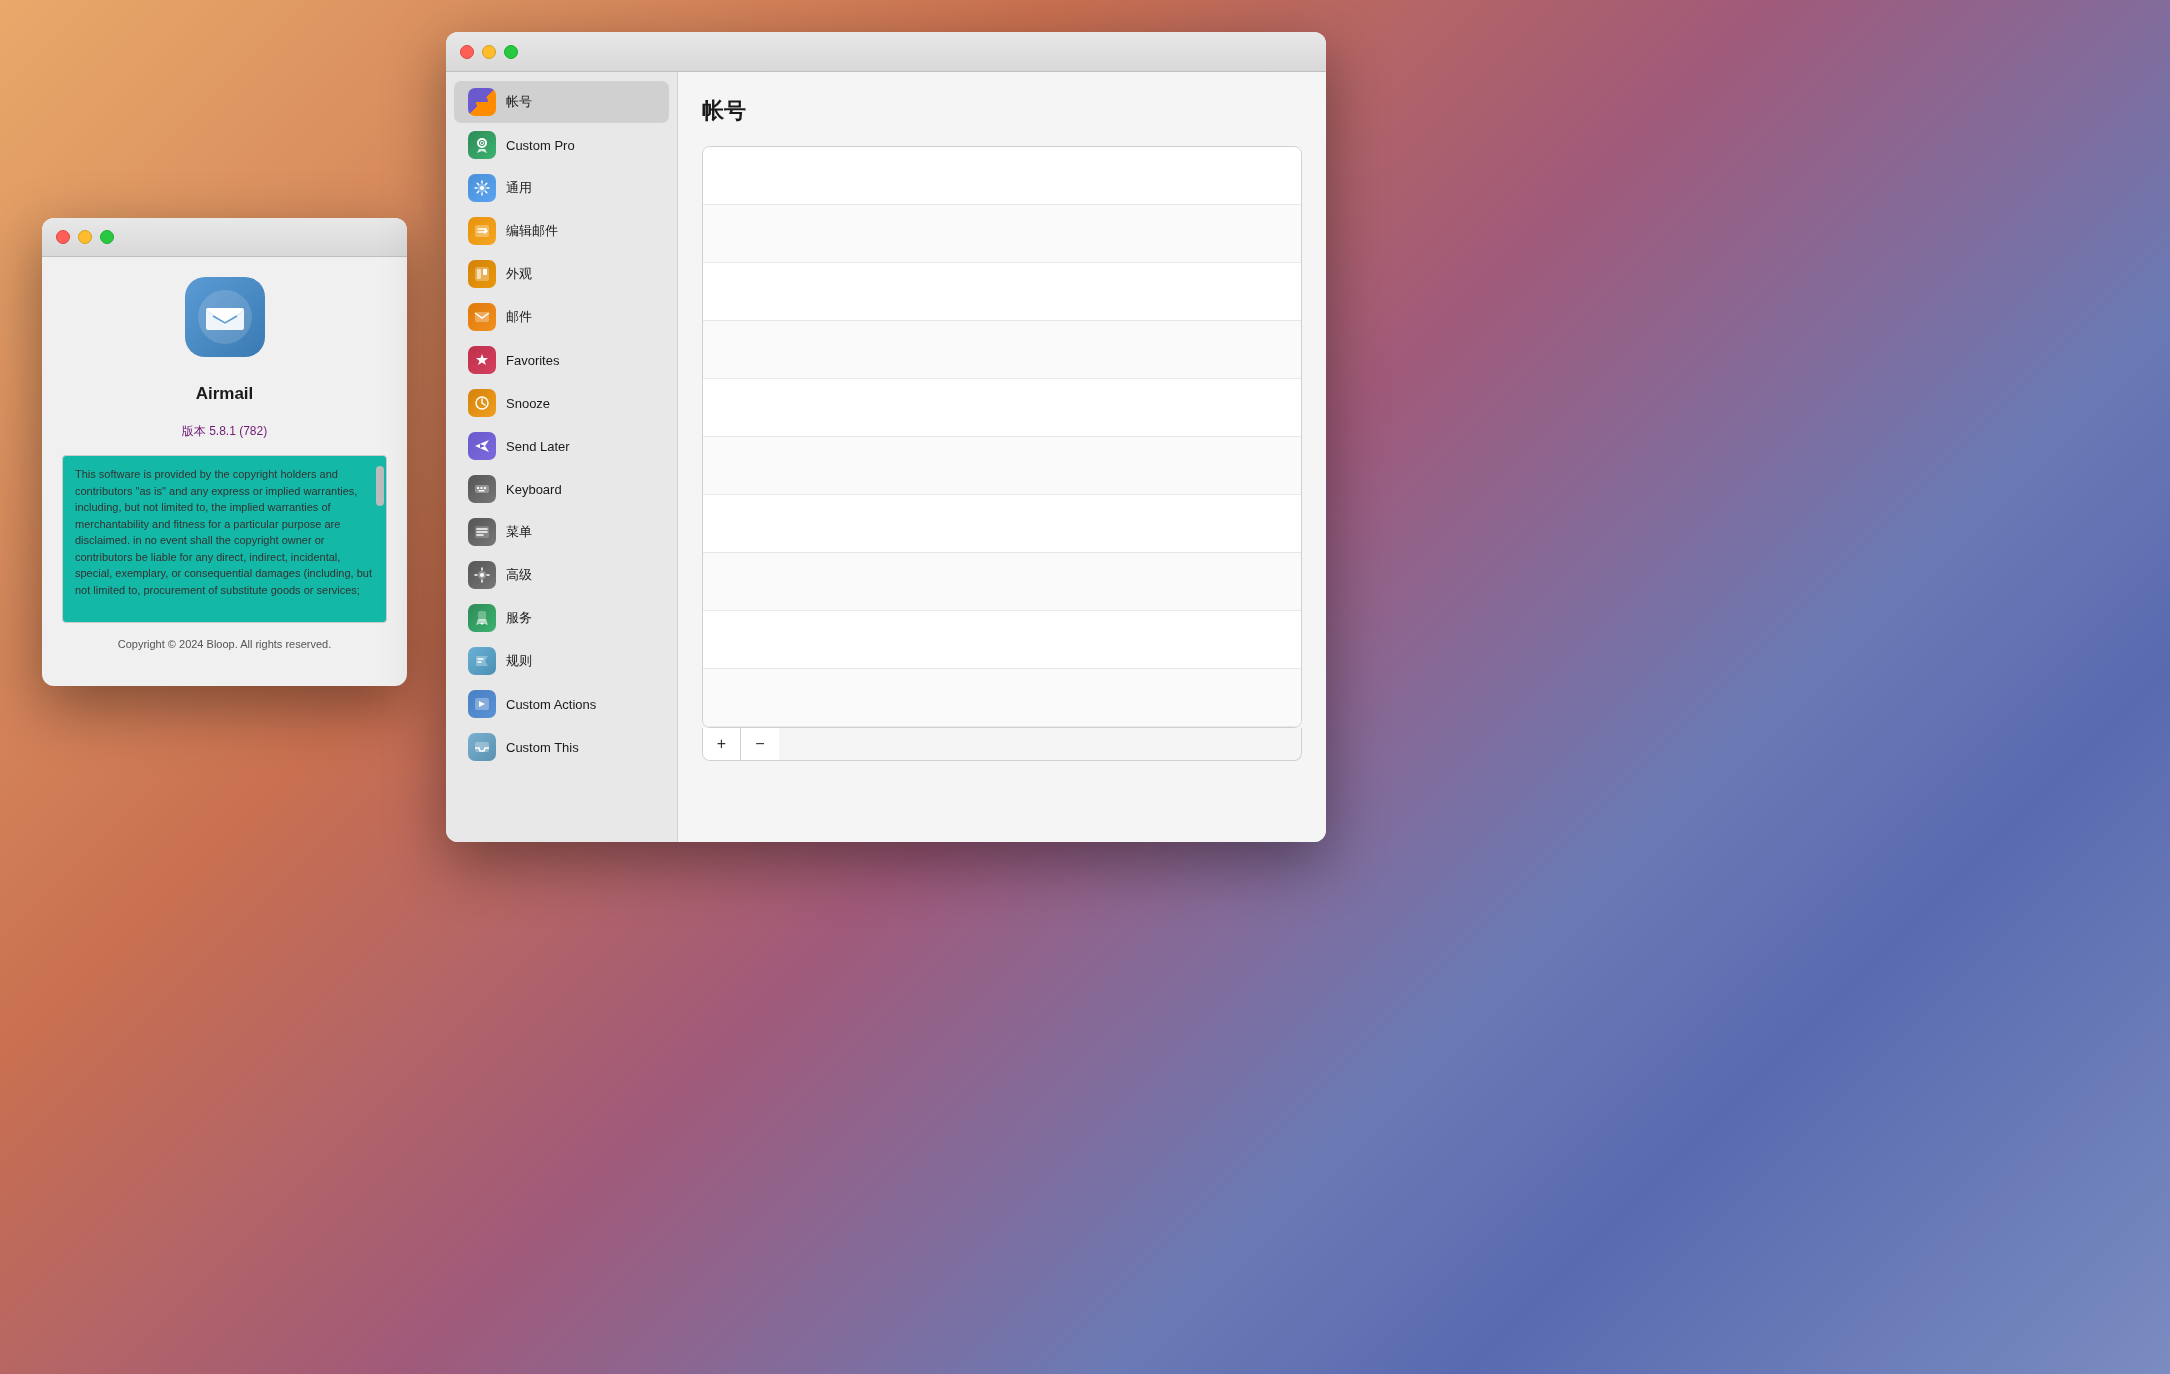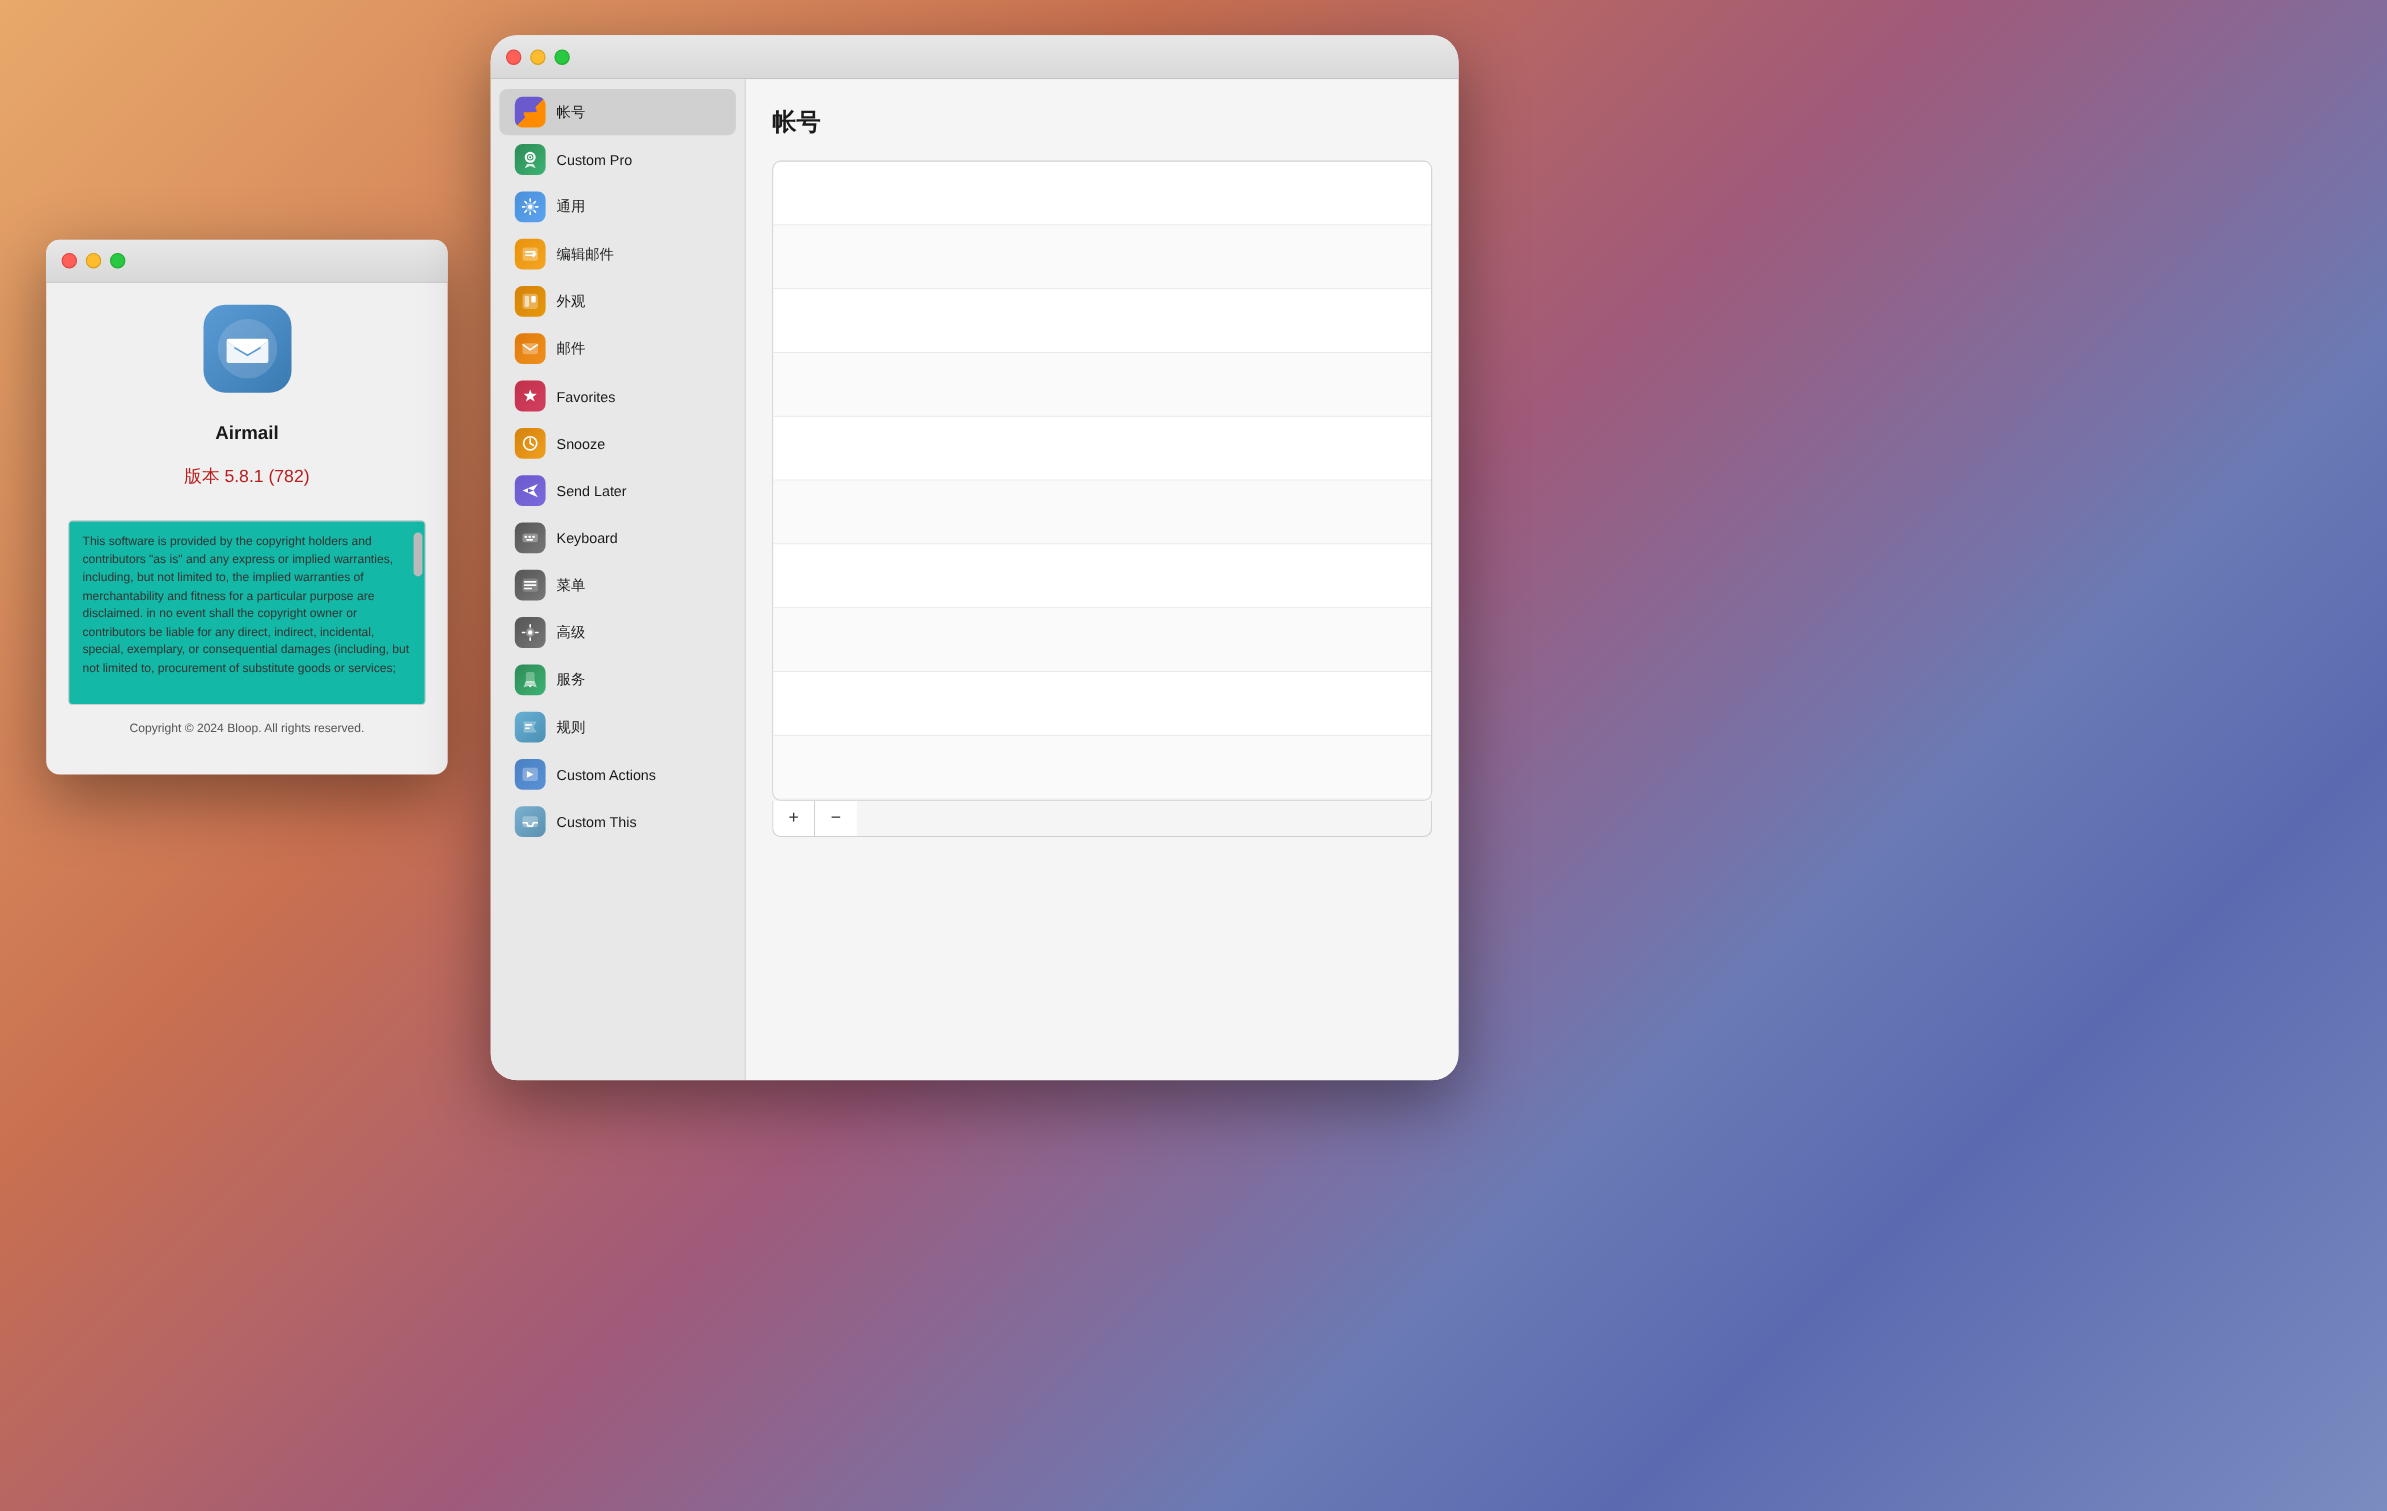--- a/index.html
+++ b/index.html
@@ -69,23 +69,22 @@
     }
 
     .app-name {
       font-size: 17px;
       font-weight: 700;
       color: #1a1a1a;
       margin-bottom: 4px;
     }
 
     .app-version {
-      font-size: 16px;
-      color: #b91c1c;
-      margin-bottom: 14px;
+      font-size: 12px;
+      color: #701a75;
     }
 
     .about-text-scroll {
       width: 100%;
       height: 168px;
       overflow: hidden;
       background: #14b8a6;
       border: 1px solid #ccc;
       border-radius: 4px;
       padding: 10px 12px;
@@ -111,23 +110,23 @@
       text-align: center;
       padding-bottom: 16px;
     }
 
     
     .prefs-window {
       position: absolute;
       top: 32px;
       left: 446px;
       width: 880px;
-      height: 950px;
+      height: 810px;
       background: #f5f5f5;
-      border-radius: 24px;
+      border-radius: 12px;
       box-shadow: 0 20px 60px rgba(0,0,0,0.4);
       overflow: hidden;
       display: flex;
       flex-direction: column;
     }
 
     .prefs-titlebar {
       background: linear-gradient(180deg, #e8e8e8 0%, #d8d8d8 100%);
       padding: 12px 14px;
       display: flex;

